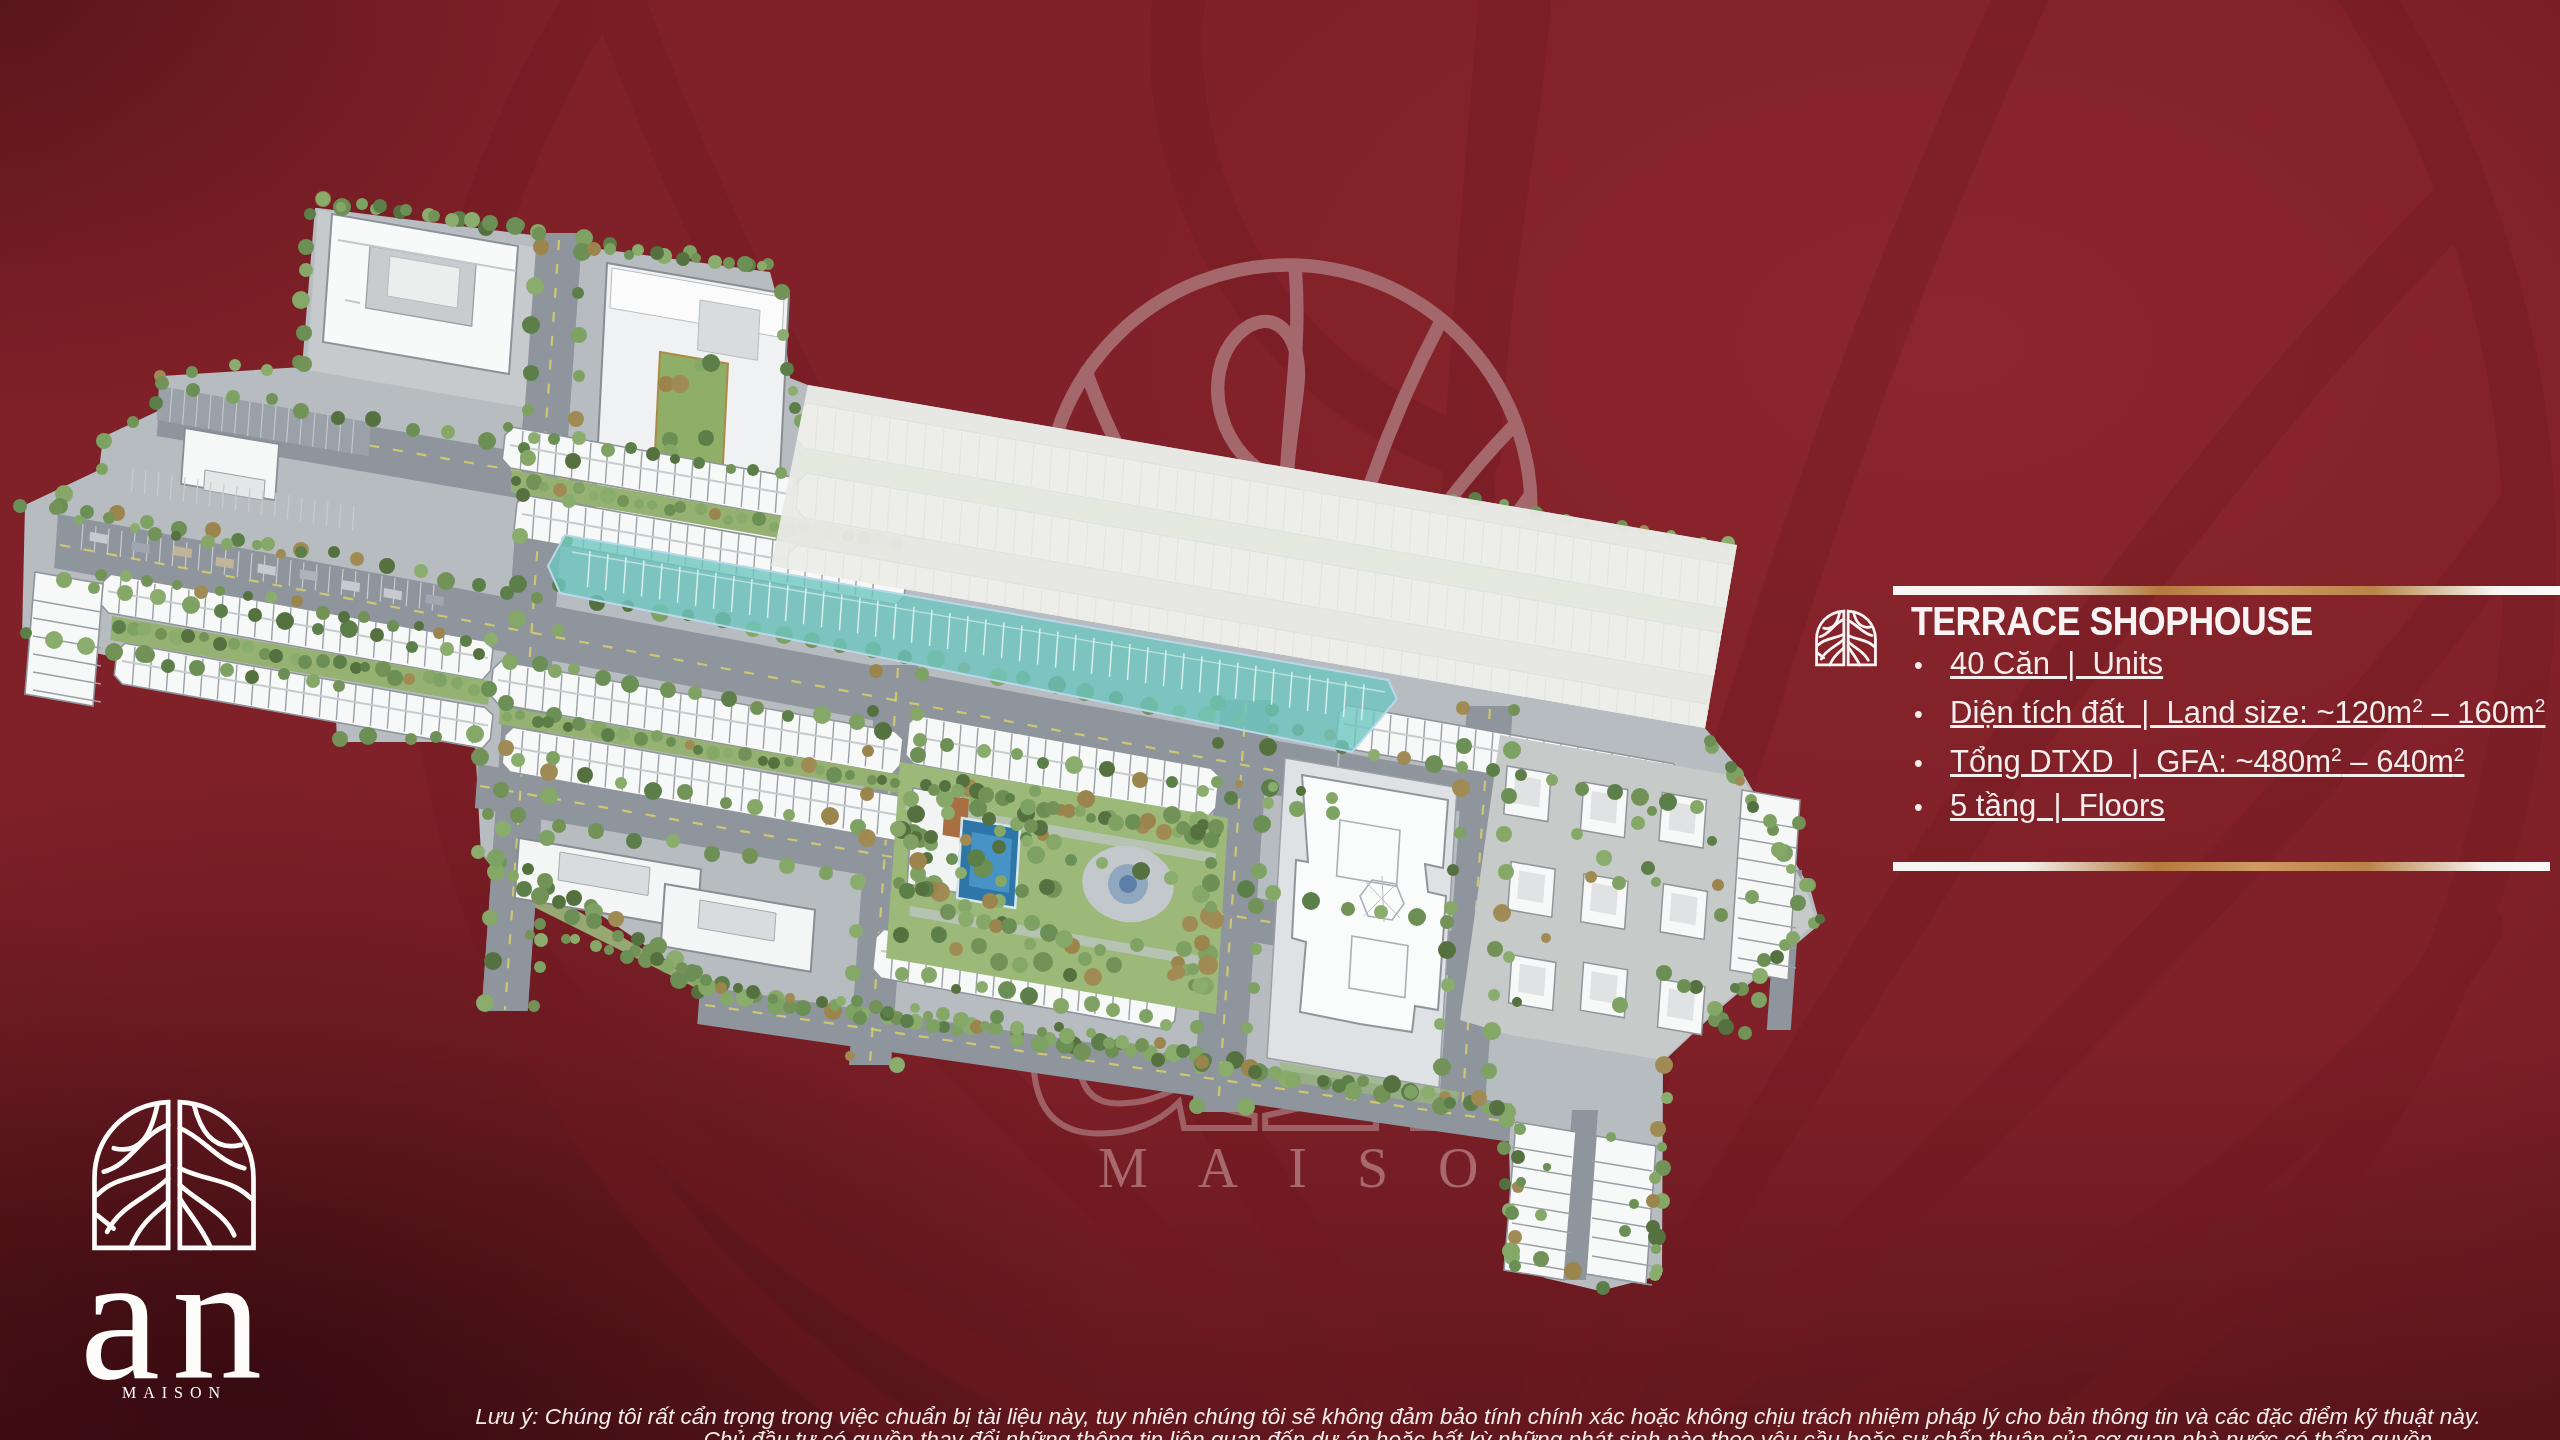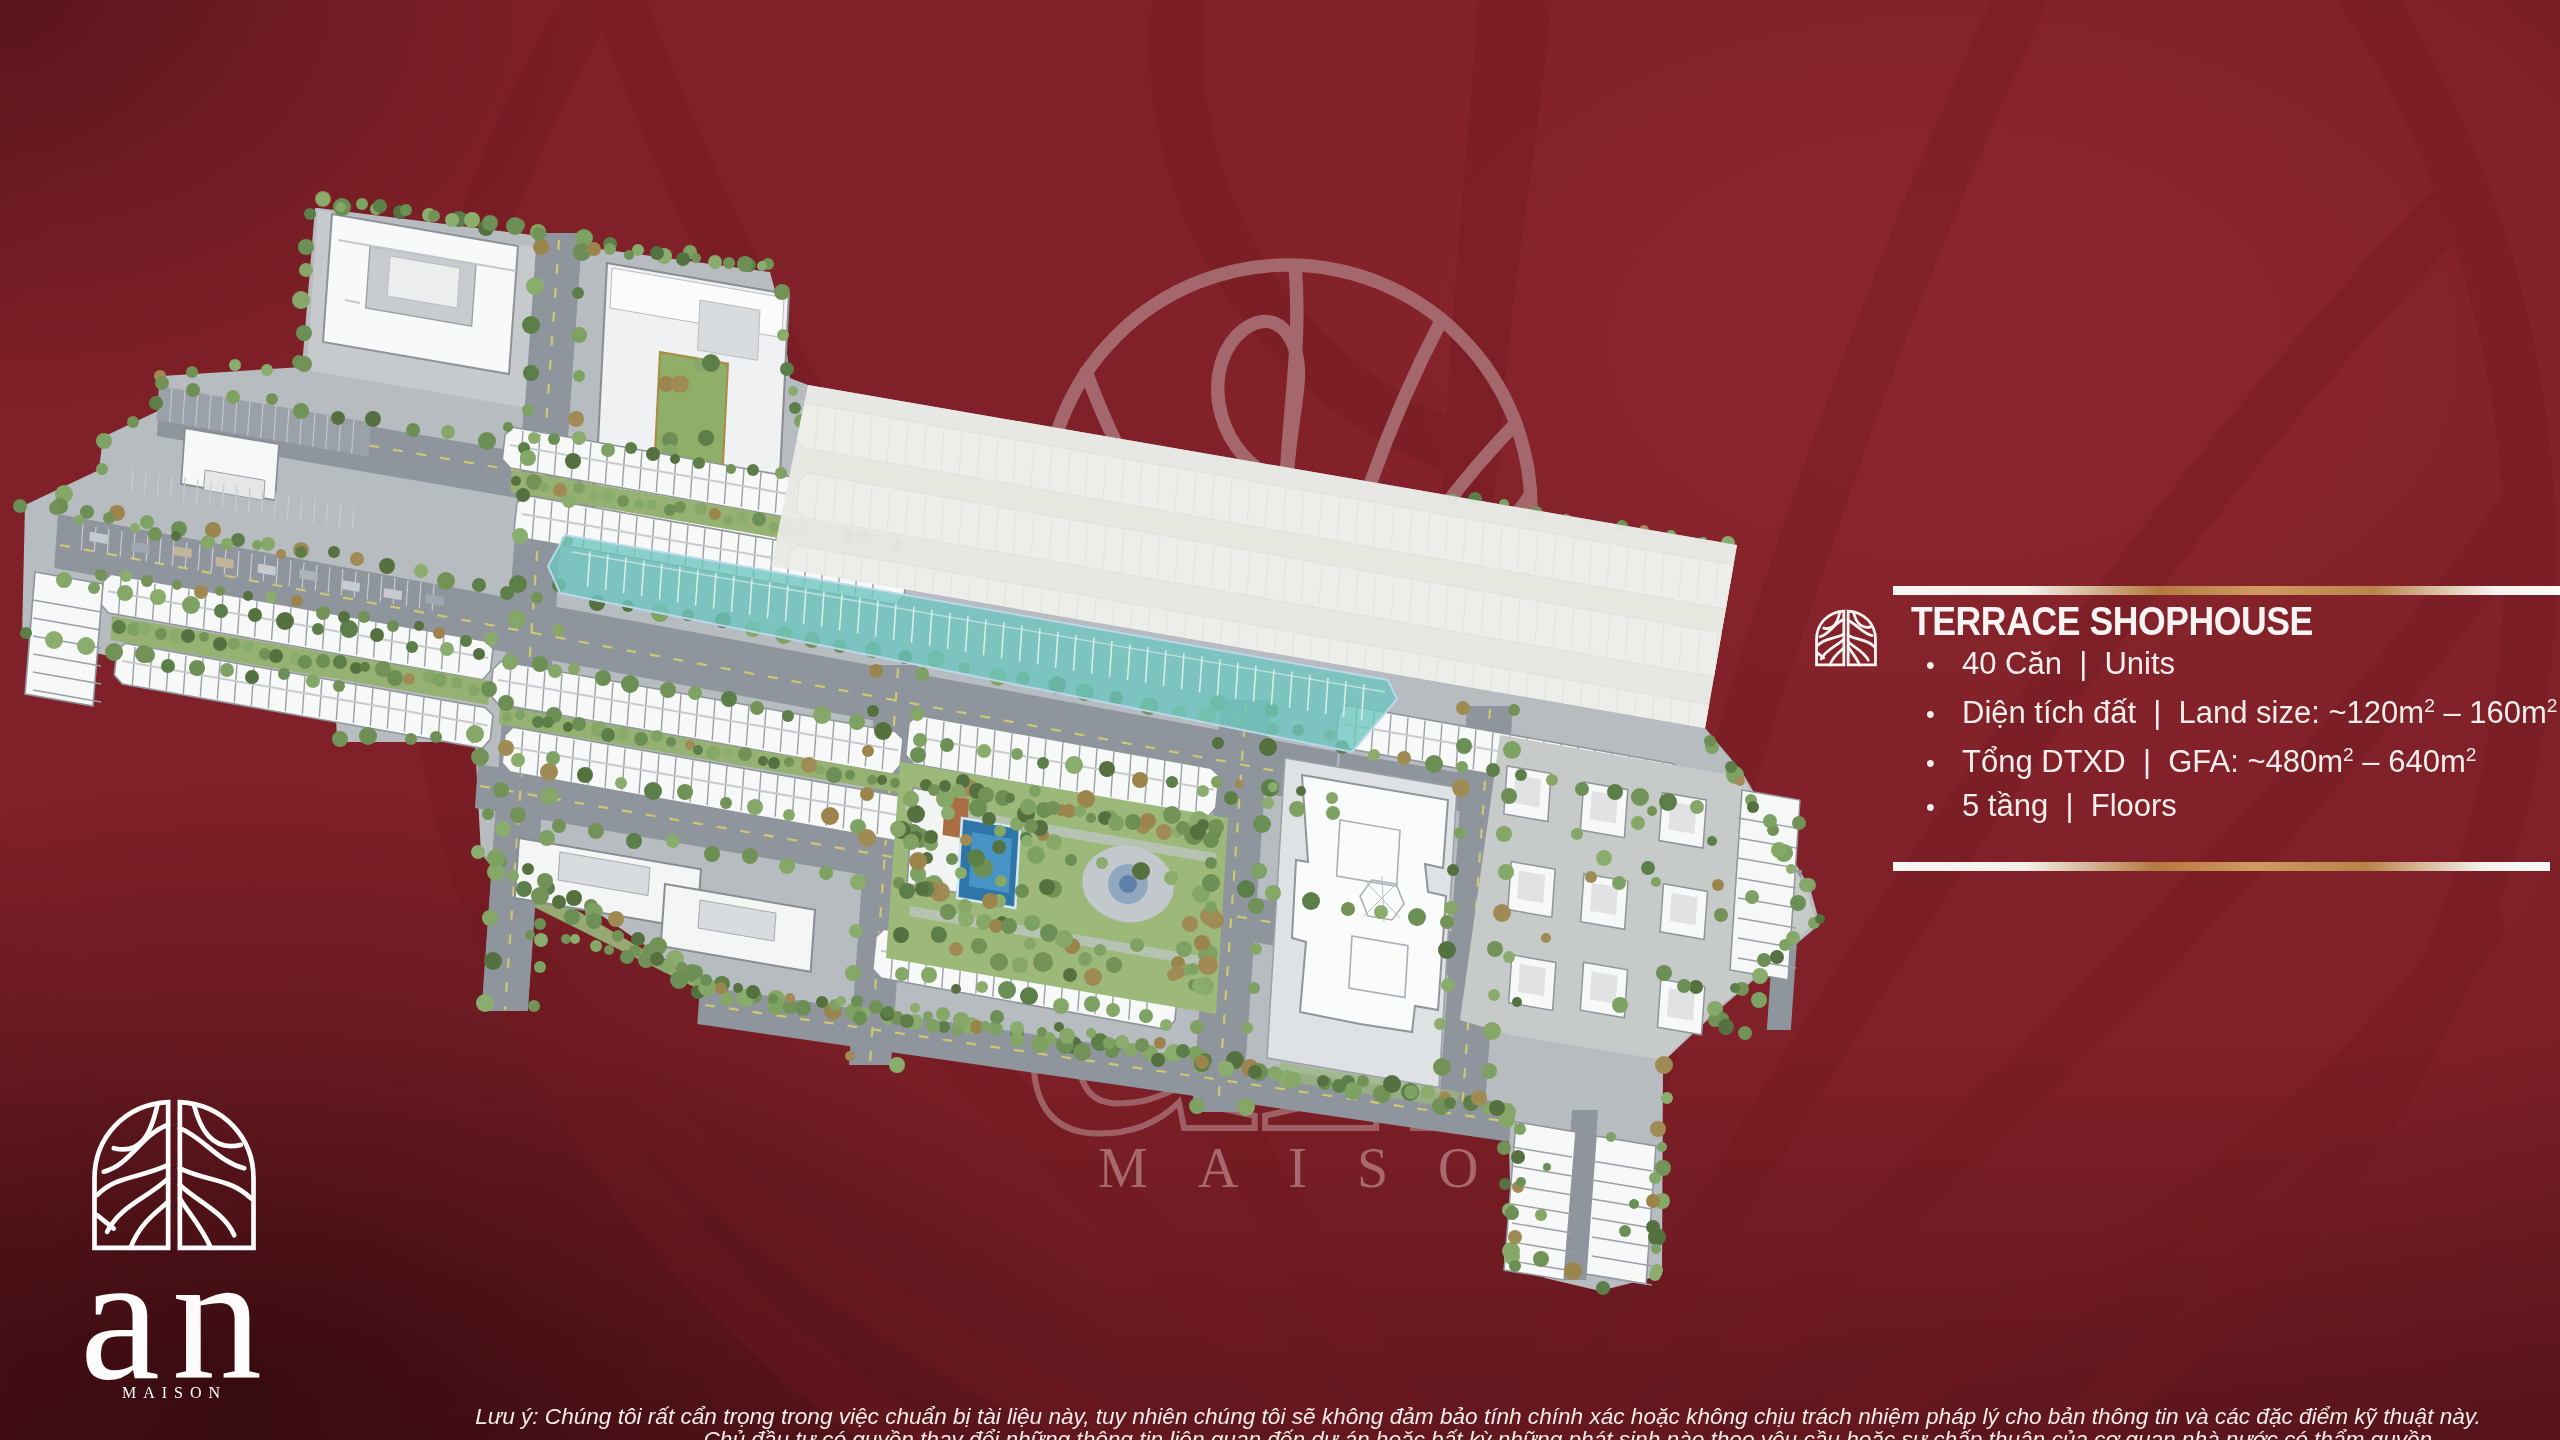--- a/index.html
+++ b/index.html
@@ -10,21 +10,21 @@
         radial-gradient(ellipse 1400px 900px at 76% 24%, rgba(165,52,58,0.30), rgba(0,0,0,0) 62%),
         radial-gradient(ellipse 1500px 1050px at 10% 96%, rgba(18,0,4,0.50), rgba(0,0,0,0) 58%),
         radial-gradient(ellipse 1000px 700px at 0% 0%, rgba(18,0,4,0.30), rgba(0,0,0,0) 60%),
         linear-gradient(180deg, rgba(0,0,0,0) 72%, rgba(25,0,6,0.30) 100%),
         radial-gradient(ellipse 2400px 1500px at 50% 40%, rgba(0,0,0,0) 55%, rgba(22,0,5,0.30) 100%); }
   .hline { position:absolute; height:9px;
      background:linear-gradient(90deg,#f8f6f4 0%,#f4f1ec 20%,#b5793f 40%,#cf9a64 55%,#b98349 72%,#f6f3ef 90%,#fbfaf8 100%); }
   #title { position:absolute; left:1911px; top:599px; font-size:40px; font-weight:bold;
         letter-spacing:-0.5px; color:#f8f4f3; transform:scaleX(0.89); transform-origin:left top; }
   #bullets { position:absolute; left:1914px; top:0; font-size:31px; color:#f3edec; }
-  #bullets div { position:absolute; left:12px; white-space:nowrap; }
+  #bullets div { position:absolute; left:0; white-space:nowrap;text-decoration:underline; }
   #bullets span.b { display:inline-block; width:36px; font-size:25px; }
   sup { font-size:0.62em; }
   #an-text { position:absolute; left:80px; top:1214px; font-family:"Liberation Serif", serif;
       font-size:180px; color:#fdfcfb; letter-spacing:12px; }
   #maison-text { position:absolute; left:122px; top:1384px; font-family:"Liberation Serif", serif;
       font-size:16px; color:#fdfcfb; letter-spacing:7px; }
 
   #wm-maison { position:absolute; left:1098px; top:1136px; font-family:"Liberation Serif", serif;
       font-size:56px; color:#a8696e; letter-spacing:50px; opacity:1; }
 </style></head>

